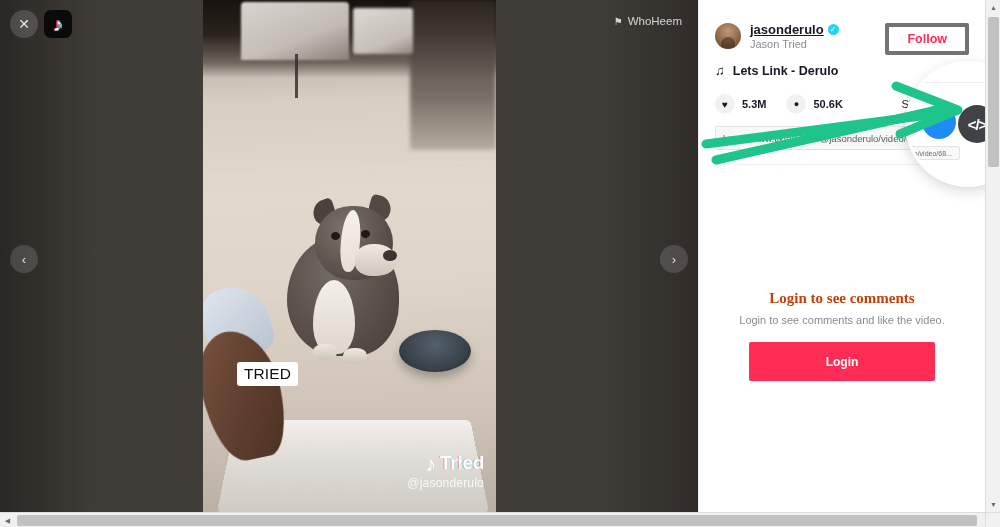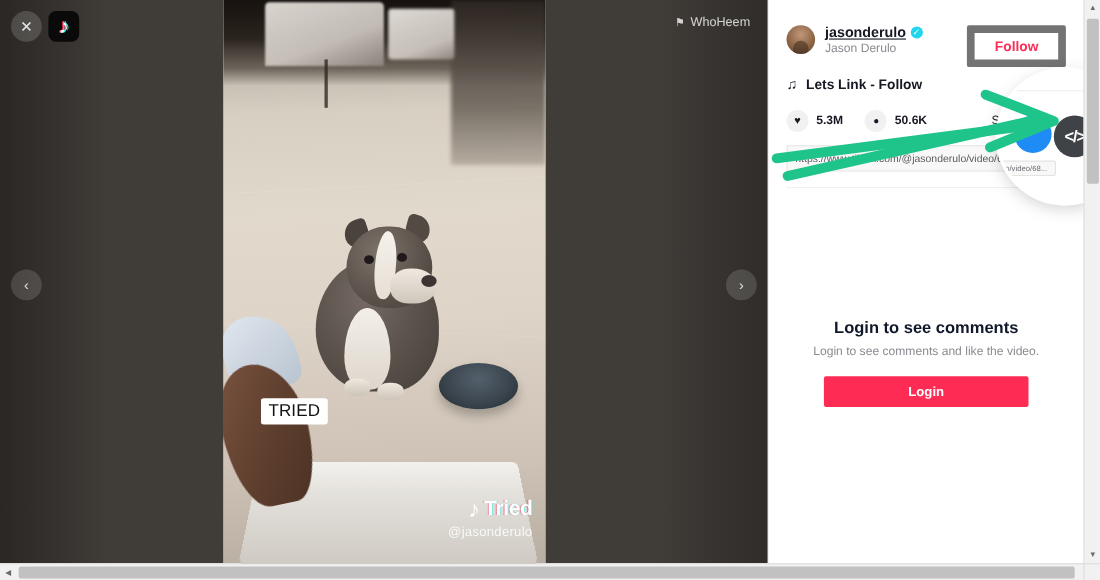--- a/index.html
+++ b/index.html
@@ -237,21 +237,21 @@
   .uname { font-size: 13px; font-weight: bold; color: #161823; text-decoration: underline; }
   .verified {
     width: 11px; height: 11px; border-radius: 50%;
     background: #20d5ec; color: #fff;
     font-size: 8px; line-height: 11px; text-align: center;
     flex: 0 0 auto;
   }
   .dname { font-size: 11px; color: #8a8b91; margin-top: 1px; }
   .follow-btn {
     flex: 0 0 auto;
-    border: 7px solid #737373; color: #fe2c55; background: #fff;
+    border: 4px solid #737373; color: #fe2c55; background: #fff;
     font-size: 12.5px; font-weight: bold;
     padding: 5px 18px; border-radius: 2px; cursor: pointer;
     font-family: "Liberation Sans", sans-serif;
     margin-top: 1px;
   }
   .caption {
     padding: 12px 16px 0 16px;
     font-size: 11.5px; color: #161823; line-height: 1.35;
   }
   .music {
@@ -295,24 +295,24 @@
     overflow: hidden; text-overflow: ellipsis;
   }
   .panel-div {
     margin: 14px 0 0 0; height: 1px; background: #f0f0f0;
   }
 
   .comments-cta {
     position: absolute; left: 0; top: 290px; width: 100%;
     text-align: center; padding: 0 22px;
   }
-  .cta-title { font-size: 15px; font-weight: bold; color: #0f172a; }
+  .cta-title { font-size: 15px; font-weight: bold; color: #c2410c; font-family: Liberation Serif, serif; }
   .cta-sub { font-size: 11px; color: #8a8b91; margin-top: 7px; text-align: center; }
   .cta-login {
-    margin-top: 16px; width: 186px; height: 28px;
+    margin-top: 16px; width: 186px; height: 39px;
     background: #fe2c55; color: #fff; border: none;
     font-size: 12px; font-weight: bold; border-radius: 2px;
     cursor: pointer; font-family: "Liberation Sans", sans-serif;
   }
 
   
   .magnifier {
     position: absolute; left: 908px; top: 64px;
     width: 120px; height: 120px; border-radius: 50%;
     background: #fff;
@@ -459,29 +459,29 @@
 
   <div class="panel">
 
     <div class="author">
       <div class="avatar"></div>
       <div class="author-names">
         <div class="uname-row">
           <span class="uname">jasonderulo</span>
           <span class="verified">✓</span>
         </div>
-        <div class="dname">Jason Derulo</div>
+        <div class="dname">Jason Tried</div>
       </div>
       <button class="follow-btn">Follow</button>
     </div>
 
 
     <div class="music">
       <span class="music-note">♫</span>
-      <span>Lets Link - Follow</span>
+      <span>Lets Link - Derulo</span>
     </div>
 
     <div class="stats-row">
       <div class="stat">
         <span class="stat-ico">♥</span>
         <span class="stat-val">5.3M</span>
       </div>
       <div class="stat">
         <span class="stat-ico" style="font-size:9px;">●</span>
         <span class="stat-val">50.6K</span>

